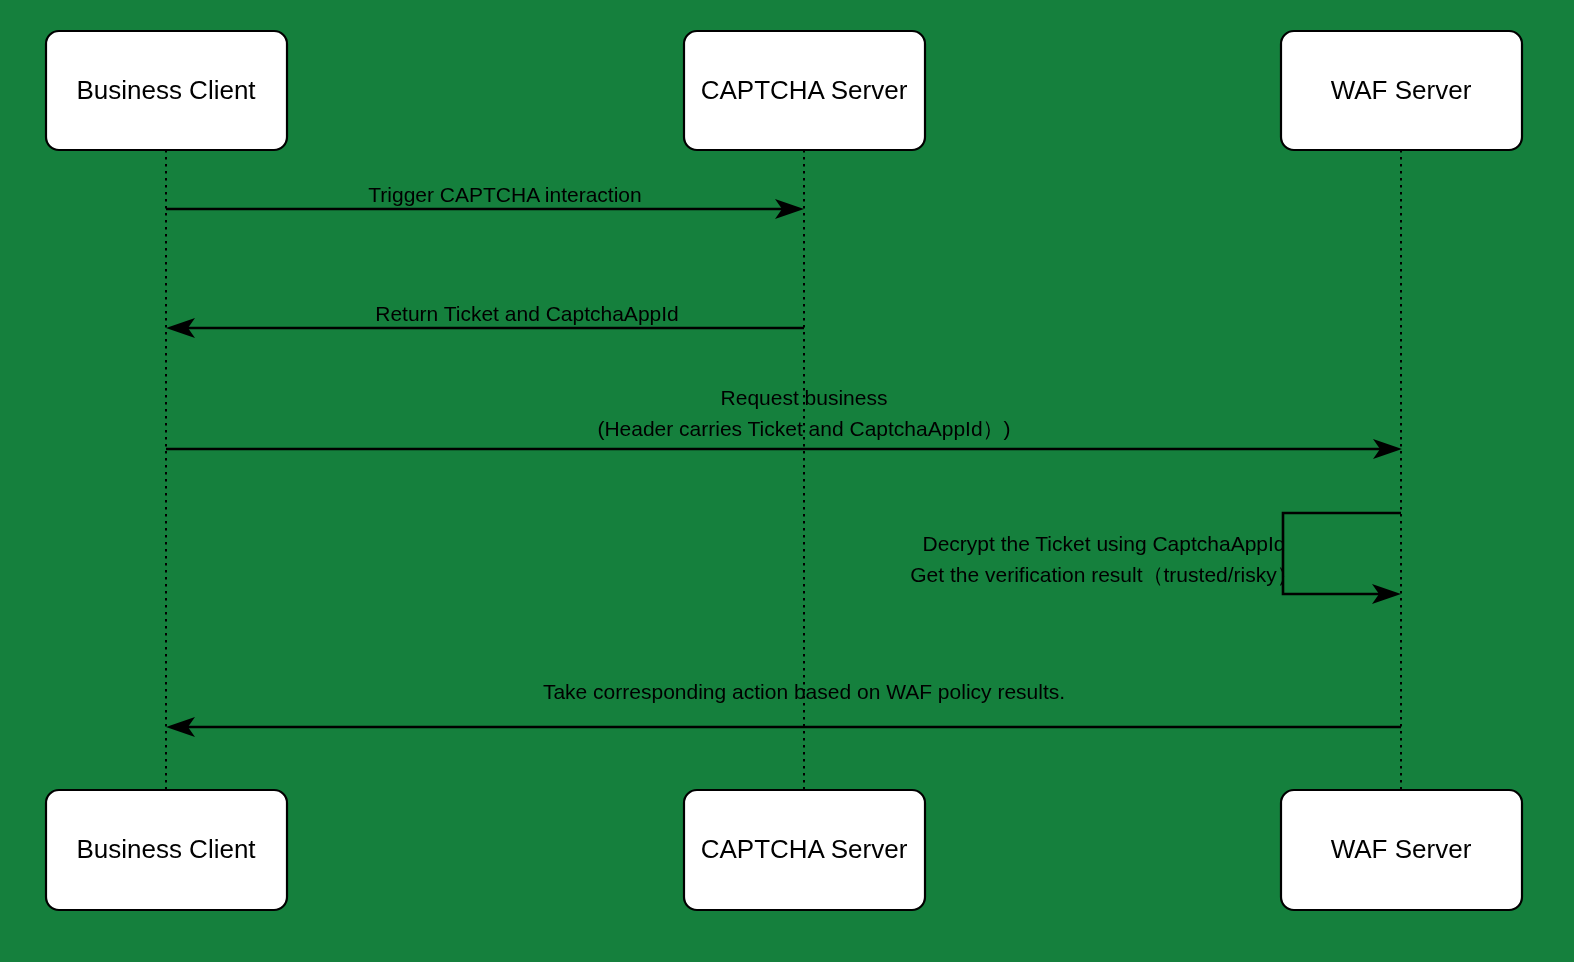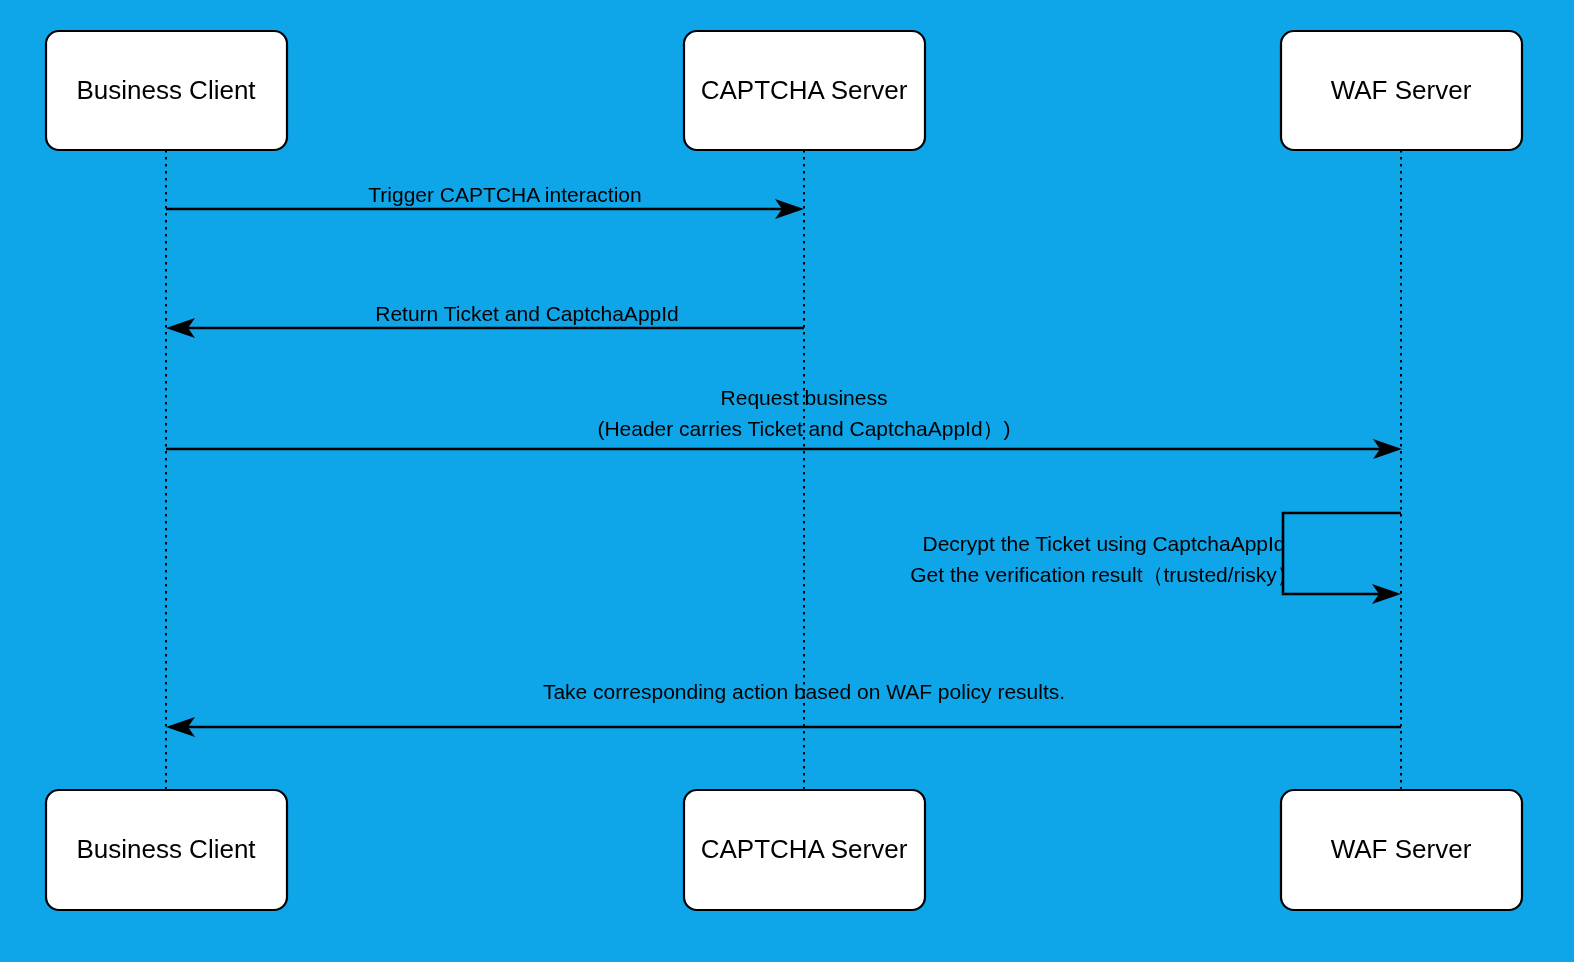--- a/index.html
+++ b/index.html
@@ -9,21 +9,21 @@
     background: #ffffff;
   }
   body {
     font-family: "Liberation Sans", "DejaVu Sans", sans-serif;
     color: #000000;
   }
   #diagram-root {
     position: relative;
     width: 1574px;
     height: 962px;
-    background: #0ea5e9;
+    background: #15803d;
     overflow: hidden;
   }
   #seq-svg {
     display: block;
     width: 1574px;
     height: 962px;
   }
   .participant-box {
     fill: #ffffff;
     stroke: #000000;

